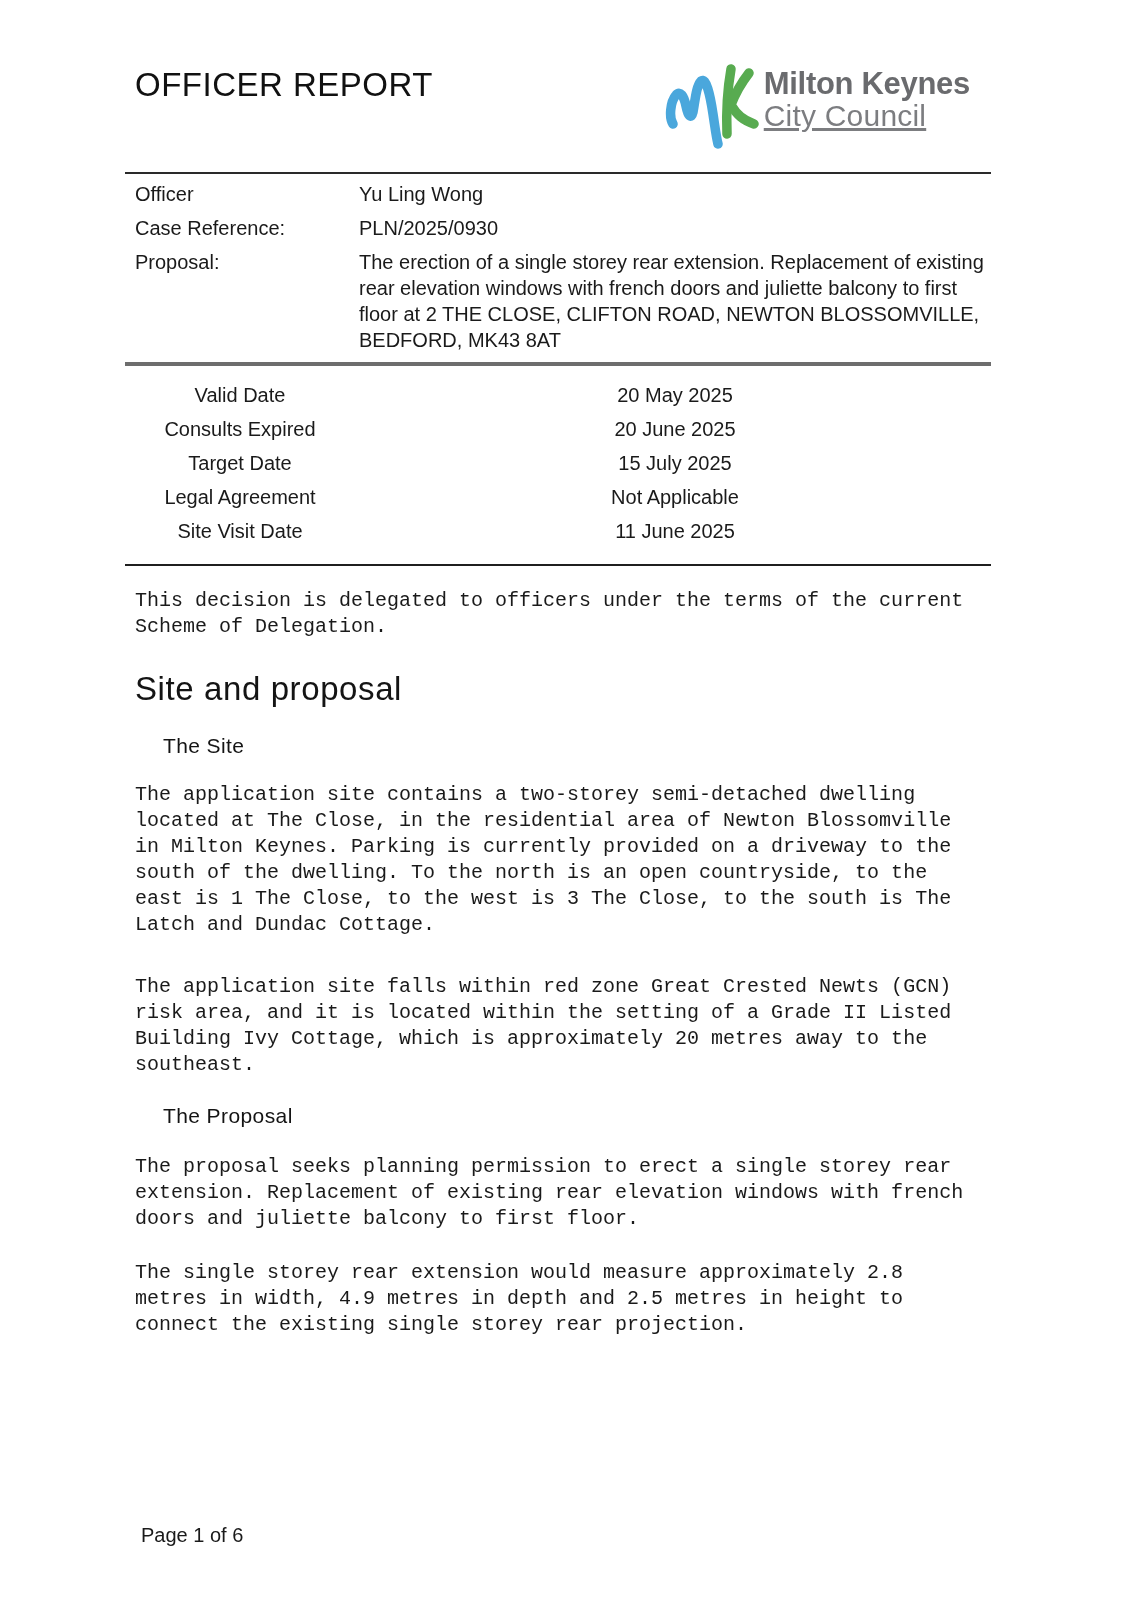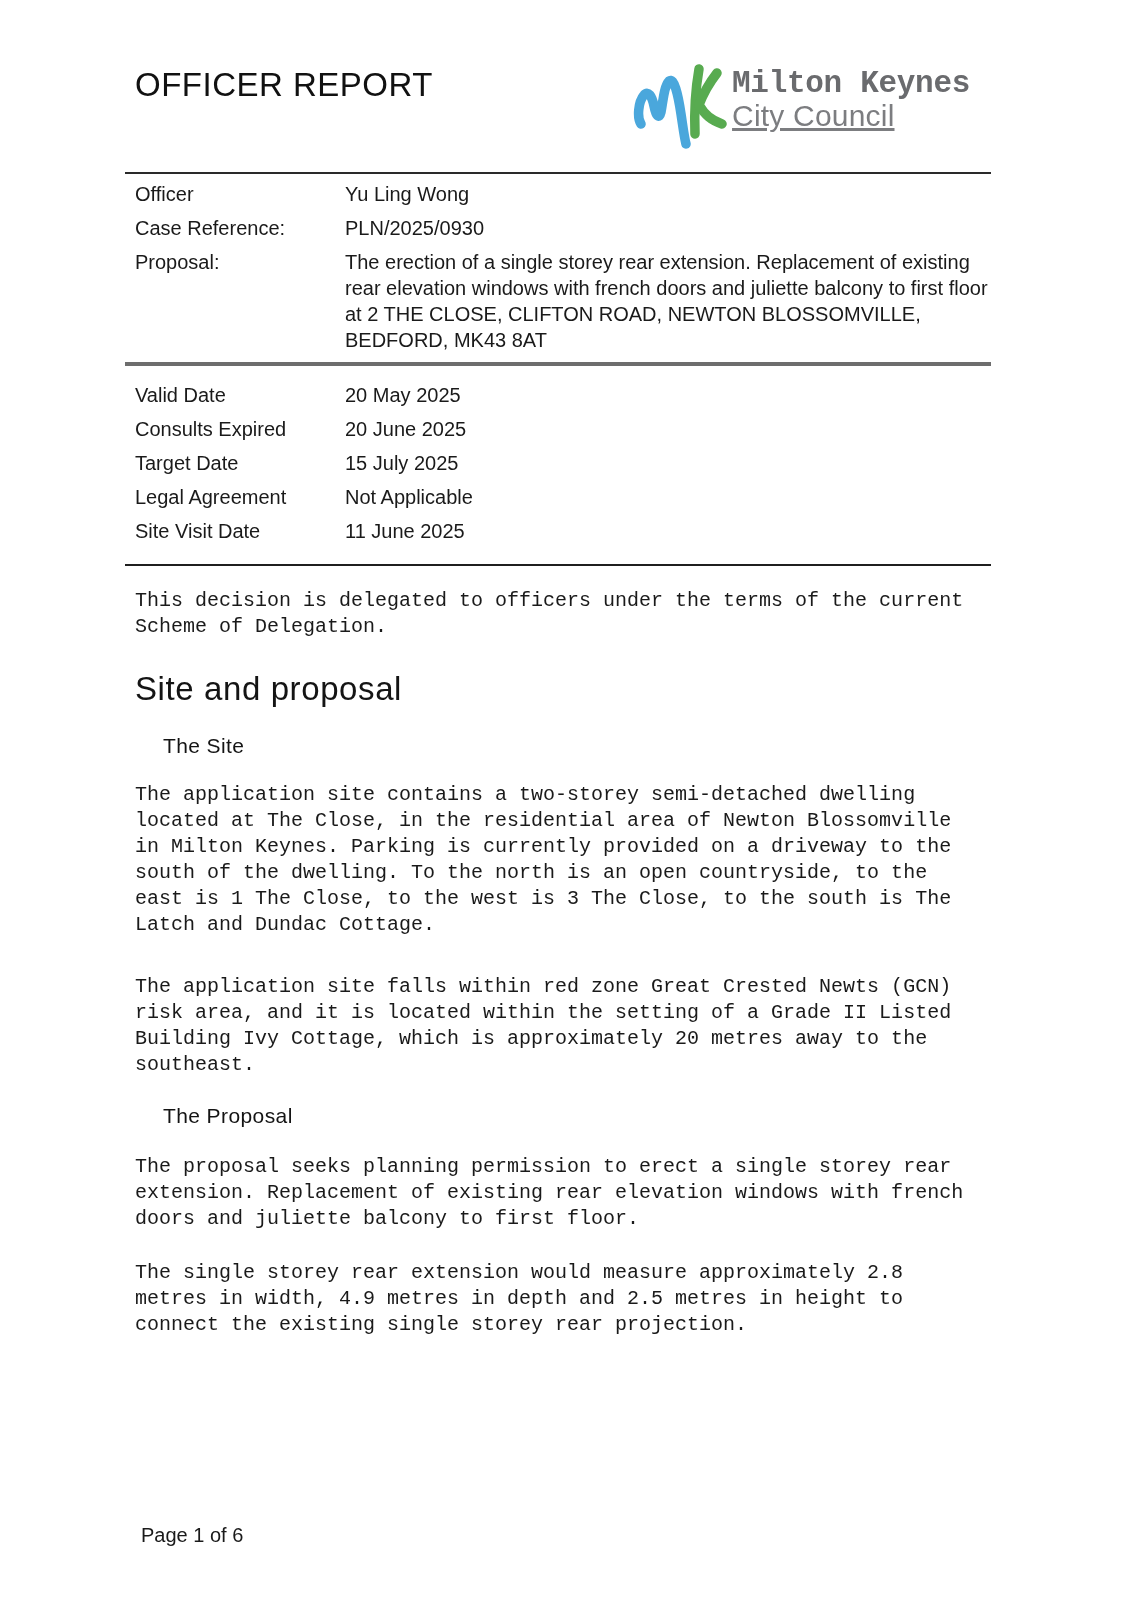--- a/index.html
+++ b/index.html
@@ -31,21 +31,21 @@
     color: #111111;
     margin-top: 12px;
     white-space: nowrap;
     text-align: center;
   }
   .logo { display: flex; align-items: flex-start; }
   .logo-mark { width: 110px; height: 95px; flex: 0 0 auto; }
   .logo-text { margin-top: 14px; margin-left: 4px; line-height: 1.0; }
   .logo-line1 {
     font-size: 31px; font-weight: 700; color: #6a6b6e;
-    letter-spacing: -0.3px; white-space: nowrap; font-family: Liberation Mono, monospace;
+    letter-spacing: -0.3px; white-space: nowrap;
   }
   .logo-line2 {
     font-size: 30px; font-weight: 400; color: #7c7d80;
     letter-spacing: 0.2px; margin-top: 2px; white-space: nowrap; text-decoration: underline;
   }
 
   
   .info-table {
     margin-left: 125px;
     width: 866px;
@@ -53,26 +53,28 @@
   }
   .table-case {
     margin-top: 24px;
     border-top: 2px solid #2a2a2a;
     padding: 3px 0 5px 0;
   }
   .table-dates {
     border-top: 4px solid #6d6d6d;
     border-bottom: 2px solid #1f1f1f;
     padding: 12px 0 16px 0;
+    text-align: center;
   }
   .trow {
     display: grid;
     grid-template-columns: 210px 1fr;
     padding: 4px 0 4px 10px;
     line-height: 26px;
+    gap: 14px;
   }
   .trow .tlabel { color: #1a1a1a; }
   .trow .tvalue { color: #1a1a1a; }
 
   
   .doc-body { margin-left: 135px; width: 852px; }
   .para {
     font-size: 20px;
     line-height: 26px;
     color: #1a1a1a;

